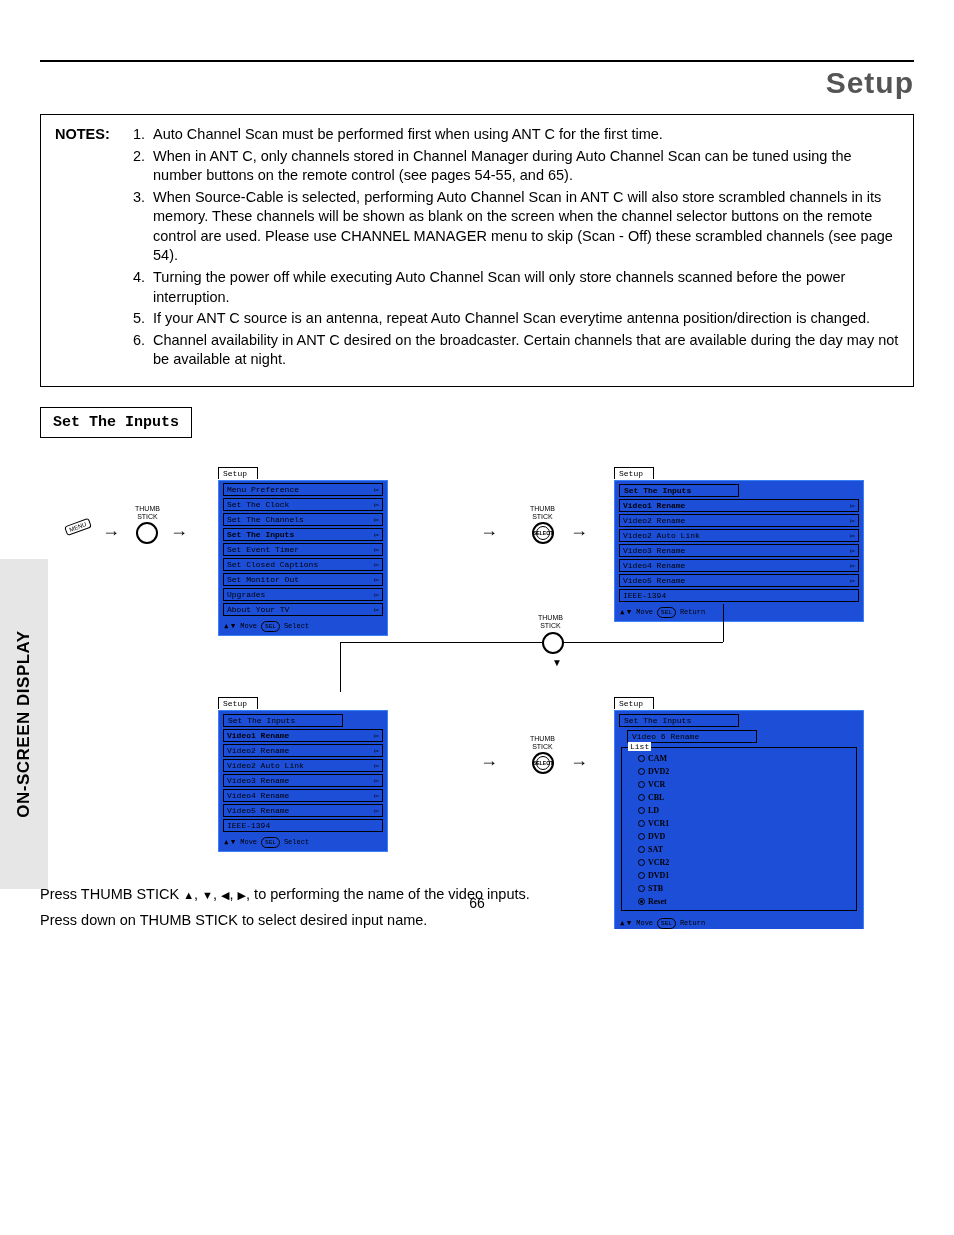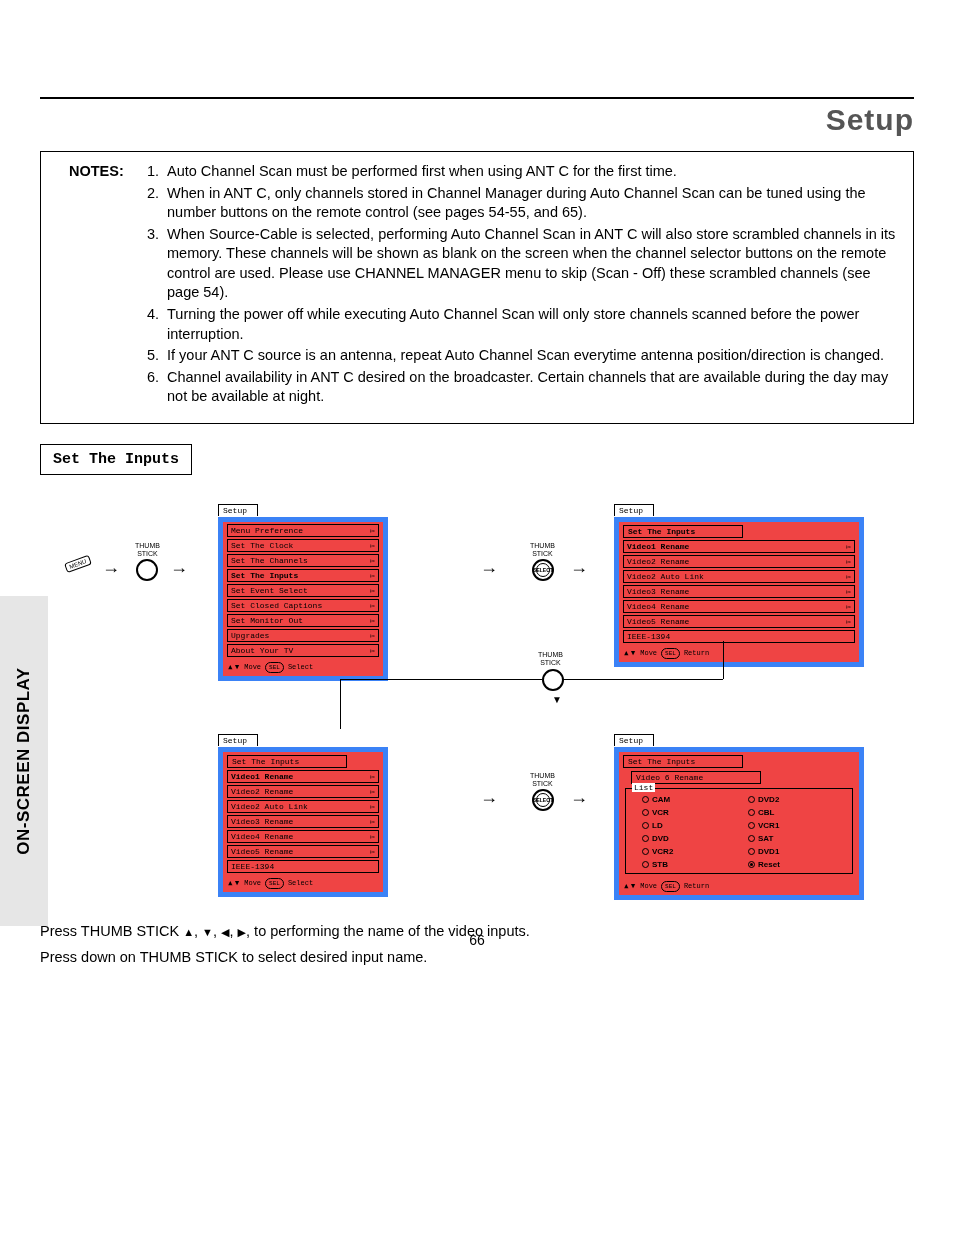--- a/index.html
+++ b/index.html
@@ -1,43 +1,43 @@
 <!DOCTYPE html>
 <html><head>
 <meta charset="utf-8">
 <style>
   * { box-sizing: border-box; margin: 0; padding: 0; }
   html, body { width: 954px; background: #fff; font-family: Arial, Helvetica, sans-serif; color: #000; }
-  .page { position: relative; width: 954px; height: 929px; padding: 60px 40px 30px 40px; margin-top: 37px; }
+  .page { position: relative; width: 954px; height: 929px; padding: 60px 40px 30px 40px; }
   .hr-top { border-top: 2px solid #000; margin: 0 0 4px 0; }
   .page-title { font-family: Arial, Helvetica, sans-serif; font-size: 30px; font-weight: bold; text-align: right; color: #555; letter-spacing: 1px; }
-  .notes-box { border: 1px solid #000; margin: 14px 0 20px 0; padding: 10px 14px 14px 28px; font-size: 14.5px; line-height: 1.35; }
+  .notes-box { border: 1px solid #000; margin: 14px 0 20px 0; padding: 10px 14px 14px 14px; font-size: 14.5px; line-height: 1.35; }
   .notes-row { display: flex; }
   .notes-label { font-weight: bold; width: 72px; flex-shrink: 0; }
   .notes-list { flex: 1; }
   .note-item { display: flex; margin-bottom: 2px; }
   .note-num { width: 26px; flex-shrink: 0; text-align: right; padding-right: 8px; }
   .note-text { flex: 1; }
   .feature-row { display: flex; align-items: center; margin: 20px 0 24px 0; }
   .feature-box { border: 1px solid #000; padding: 6px 12px; font-family: "Courier New", monospace; font-weight: bold; font-size: 15px; }
   .feature-desc { font-size: 14.5px; margin-left: 14px; }
   .flow { position: relative; height: 400px; }
   .menu-panel { position: absolute; width: 170px; }
   .tab { display: inline-block; border: 1px solid #000; border-bottom: none; font-family: "Courier New", monospace; font-size: 8px; padding: 1px 10px 1px 4px; position: relative; background: #fff; }
   .tab::after { content:""; position:absolute; right:-6px; top:0; width:0; height:0; }
-  .menu-body { border: 5px solid #3b82f6; background: #ef4444; position: relative; }
+  .menu-body { border: 1px solid #3b82f6; background: #1d4ed8; position: relative; }
   .sub-tab { font-family: "Courier New", monospace; font-size: 8px; border: 1px solid #000; padding: 1px 4px; margin: 3px 4px 2px 4px; width: 120px; }
   .menu-row { font-family: "Courier New", monospace; font-size: 8px; border: 1px solid #000; margin: 2px 4px; padding: 1px 3px; display: flex; justify-content: space-between; align-items: center; }
   .menu-row.hi { font-weight: bold; }
   .rarrow { font-size: 8px; }
   .hint-row { font-family: "Courier New", monospace; font-size: 7px; padding: 3px 4px 3px 4px; display:flex; align-items:center; gap:4px; }
   .hint-pill { border:1px solid #000; border-radius:8px; font-size:6px; padding:0 3px; line-height:9px; }
   .list-box { border:1px solid #000; margin: 4px 6px; position:relative; padding: 6px 6px 4px 16px; }
   .list-label { position:absolute; top:-6px; left:6px; background:#fff; font-family:"Courier New",monospace; font-size:8px; padding:0 2px; }
-  .opt-grid { display:grid; grid-template-columns: repeat(2, 1fr); gap: 4px 8px; font-family:Liberation Sans, sans-serif; font-size:8px; font-weight:bold; }
+  .opt-grid { display:grid; grid-template-columns: repeat(1, 1fr); gap: 4px 8px; font-family:Liberation Serif, serif; font-size:8px; font-weight:bold; }
   .opt { display:flex; align-items:center; gap:3px; }
   .radio { width:7px; height:7px; border:1px solid #000; border-radius:50%; flex-shrink:0; }
   .radio.sel::after { content:""; display:block; width:3px; height:3px; background:#000; border-radius:50%; margin:1px; }
   .thumb-label { position:absolute; font-family:Arial,sans-serif; font-size:7px; line-height:8px; text-align:center; }
   .arrow { position:absolute; font-size:18px; }
   .circle-btn { position:absolute; width:22px; height:22px; border:2px solid #000; border-radius:50%; }
   .circle-btn.dbl::after { content:""; position:absolute; inset:2px; border:1px solid #000; border-radius:50%; }
   .circle-btn .tiny { position:absolute; top:50%; left:50%; transform:translate(-50%,-50%); font-size:5px; font-weight:bold; }
   .menu-pill { position:absolute; border:1px solid #000; border-radius:3px; font-size:6px; padding:1px 3px; transform: rotate(-20deg); }
   .instr { font-size: 14.5px; line-height:1.4; margin-top: 22px; }
@@ -113,21 +113,21 @@
             </div>
             <div class="menu-row">
               <span>Set The Channels</span>
               <span class="rarrow">▻</span>
             </div>
             <div class="menu-row hi">
               <span>Set The Inputs</span>
               <span class="rarrow">▻</span>
             </div>
             <div class="menu-row">
-              <span>Set Event Select</span>
+              <span>Set Event Timer</span>
               <span class="rarrow">▻</span>
             </div>
             <div class="menu-row">
               <span>Set Closed Captions</span>
               <span class="rarrow">▻</span>
             </div>
             <div class="menu-row">
               <span>Set Monitor Out</span>
               <span class="rarrow">▻</span>
             </div>

